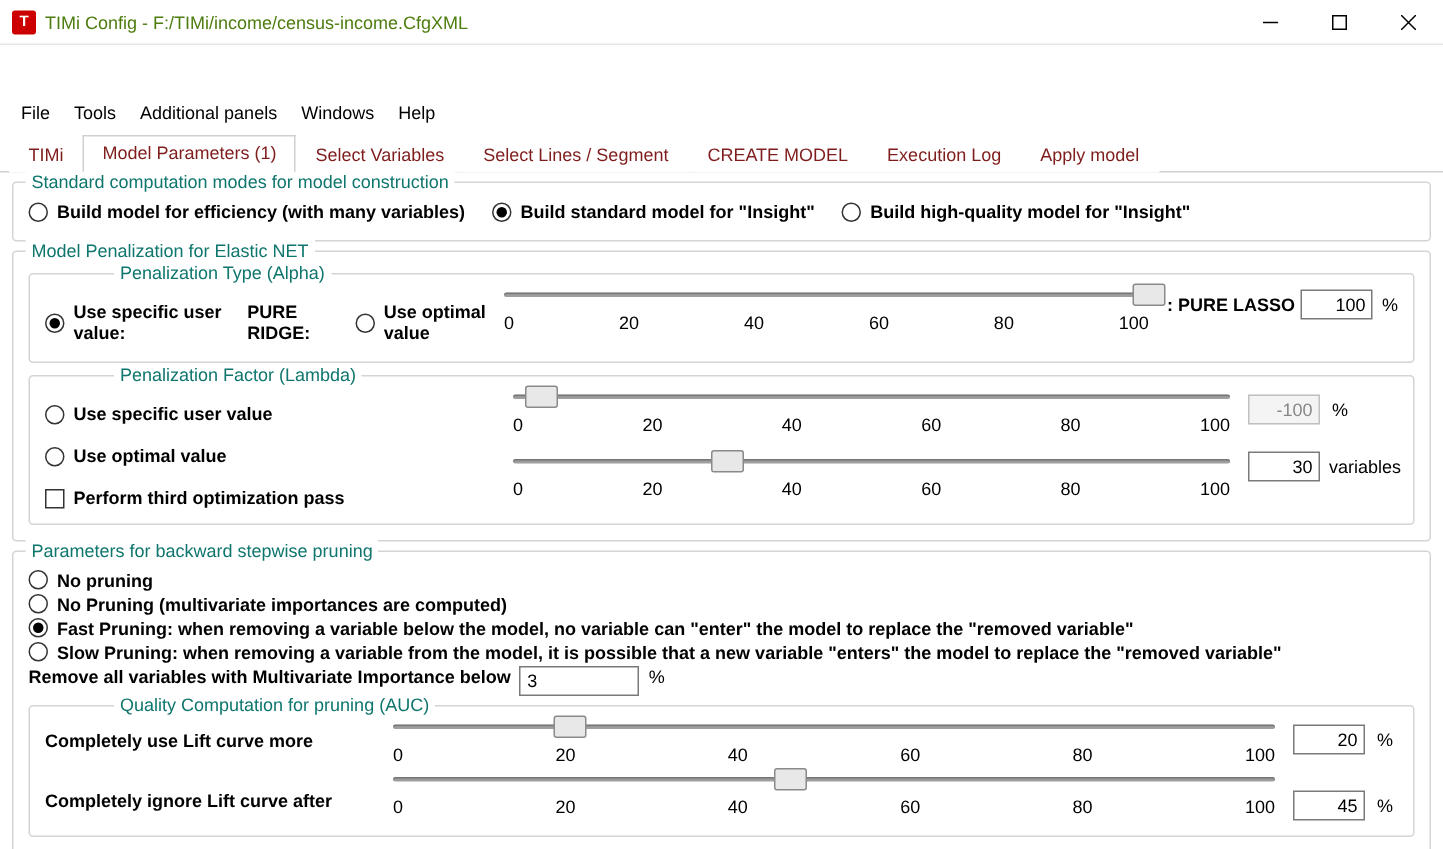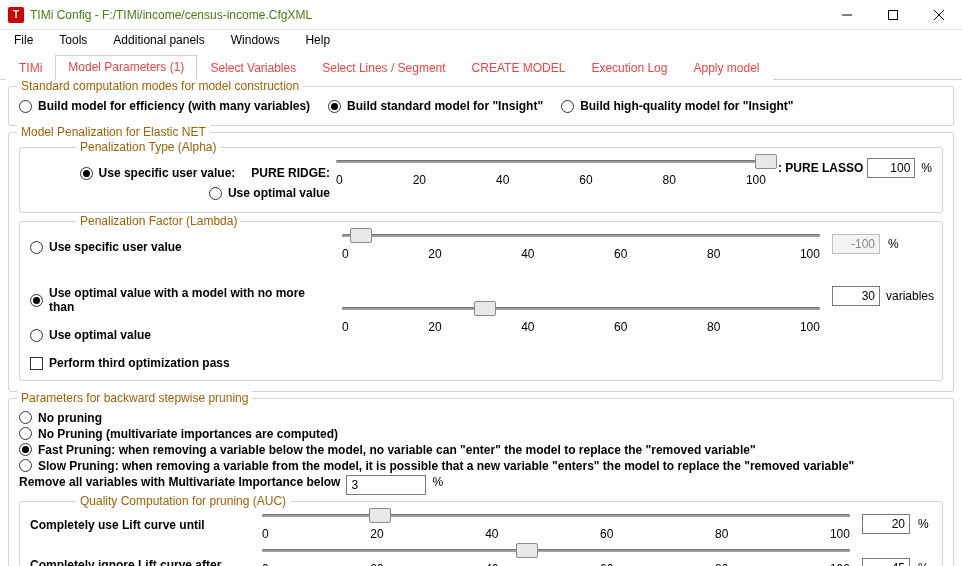--- a/index.html
+++ b/index.html
@@ -7,32 +7,32 @@
 
 
 .titlebar { height: 30px; display: flex; align-items: center; padding: 0 0 0 8px; border-bottom: 1px solid #e5e5e5; }
 .titlebar .icon { width: 16px; height: 16px; background: #c00; border-radius: 2px; margin-right: 6px; display:flex;align-items:center;justify-content:center;color:#fff;font-weight:bold;font-size:10px; }
 .titlebar .title { flex: 1; color: #4d7c0f; }
 .winbtns { display: flex; height: 100%; }
 .winbtn { width: 46px; display: flex; align-items: center; justify-content: center; }
 .winbtn svg { width: 10px; height: 10px; }
 
 
-.menubar { height: 20px; display: flex; align-items: center; padding: 0 6px; gap: 10px; }
+.menubar { height: 20px; display: flex; align-items: center; padding: 0 6px; gap: 0; margin-top: 35px; }
 .menuitem { padding: 2px 8px; }
 
 
 .tabstrip { display: flex; align-items: flex-end; padding: 4px 6px 0 6px; border-bottom: 1px solid #d0d0d0; }
-.tab { padding: 4px 12px 5px 12px; border: 1px solid transparent; border-bottom: none; color: #ef4444; position: relative; top: 1px; background:#fff;text-align:right; }
+.tab { padding: 4px 12px 5px 12px; border: 1px solid transparent; border-bottom: none; color: #7f1d1d; position: relative; top: 1px; background:#fff;text-align:right; }
 .tab.active { border-color: #d0d0d0; border-bottom: 1px solid #fff; background: #fff; z-index: 2; }
 
 
 .content { padding: 6px 8px; }
 .groupbox { border: 1px solid #d4d4d4; border-radius: 3px; padding: 10px 10px 10px 10px; margin-bottom: 6px; position: relative; }
-.grouplabel { position: absolute; top: -8px; left: 8px; background: #fff; padding: 0 4px; color: #a16207; }
+.grouplabel { position: absolute; top: -8px; left: 8px; background: #fff; padding: 0 4px; color: #0f766e; }
 
 .row { display: flex; align-items: center; gap: 6px; margin: 2px 0; }
 .radio { width: 13px; height: 13px; border: 1px solid #333; border-radius: 50%; display: inline-flex; align-items: center; justify-content: center; flex-shrink:0; }
 .radio.checked::after { content: ""; width: 7px; height: 7px; background: #000; border-radius: 50%; }
 .checkbox { width: 13px; height: 13px; border: 1px solid #333; display:inline-block; flex-shrink:0; }
 label { cursor: default; font-weight: bold; }
 
 
 .slider-wrap { position: relative; flex: 1; }
 .slider-track { height: 3px; background: #a0a0a0; border-radius: 2px; position: relative; box-shadow: inset 0 1px 1px rgba(0,0,0,.3); }
@@ -107,21 +107,21 @@
       <label>Build high-quality model for "Insight"</label>
     </div>
   </div>
 
   <div class="groupbox">
     <div class="grouplabel">Model Penalization for Elastic NET</div>
 
     <div class="subgroup">
       <div class="grouplabel">Penalization Type (Alpha)</div>
       <div class="row" style="align-items:flex-start;">
-        <div style="width:300px; display:flex; flex-direction:column; gap:2px; padding-top:6px;align-items:flex-end;">
+        <div style="width:300px; display:flex; flex-direction:row; gap:14px; padding-top:6px;align-items:flex-end;">
           <div class="row">
             <span class="radio checked"></span>
             <label>Use specific user value:</label>
             <span style="width:4px"></span>
             <label>PURE RIDGE:</label>
           </div>
           <div class="row">
             <span class="radio"></span>
             <label>Use optimal value</label>
           </div>
@@ -151,24 +151,20 @@
 
     <div class="subgroup" style="margin-top:8px;">
       <div class="grouplabel">Penalization Factor (Lambda)</div>
 
       <div style="display:flex; gap:12px;">
         <div style="width:300px; display:flex; flex-direction:column; gap:10px; padding-top:8px;">
           <div class="row">
             <span class="radio"></span>
             <label>Use specific user value</label>
           </div>
-          <div class="row" style="margin-top:20px;">
-            <span class="radio checked"></span>
-            <label>Use optimal value with a model with no more than</label>
-          </div>
           <div class="row">
             <span class="radio"></span>
             <label>Use optimal value</label>
           </div>
           <div class="row">
             <span class="checkbox"></span>
             <label>Perform third optimization pass</label>
           </div>
         </div>
 
@@ -194,21 +190,21 @@
               <span>0</span>
               <span>20</span>
               <span>40</span>
               <span>60</span>
               <span>80</span>
               <span>100</span>
             </div>
           </div>
         </div>
 
-        <div style="width:100px; display:flex; flex-direction:column; gap:14px; padding-top:2px;">
+        <div style="width:100px; display:flex; flex-direction:column; gap:0; padding-top:2px;">
           <div class="row">
             <input class="numbox disabled" disabled="" value="-100" style="">
             <span class="pct">%</span>
           </div>
           <div class="row" style="margin-top:16px;">
             <input class="numbox" value="30" style="">
             <span>variables</span>
           </div>
         </div>
       </div>
@@ -239,21 +235,21 @@
       <label>Remove all variables with Multivariate Importance below</label>
       <input class="numbox" style="width: 80px; text-align: left;" value="3">
       <span>%</span>
     </div>
 
     <div class="subgroup" style="margin-top:6px;">
       <div class="grouplabel">Quality Computation for pruning (AUC)</div>
 
       <div style="display:flex; gap:12px; align-items:flex-start;">
         <div style="width:220px; display:flex; flex-direction:column; gap:26px; padding-top:8px;">
-          <label>Completely use Lift curve until</label>
+          <label>Completely use Lift curve more</label>
           <label>Completely ignore Lift curve after</label>
         </div>
         <div style="flex:1; display:flex; flex-direction:column; gap:6px;">
           <div class="slider-wrap" style="padding-top:4px;">
             <div class="slider-track">
                 <div class="slider-thumb" style="left:20%"></div>
               </div>
             <div class="ticks">
               <span>0</span>
               <span>20</span>

